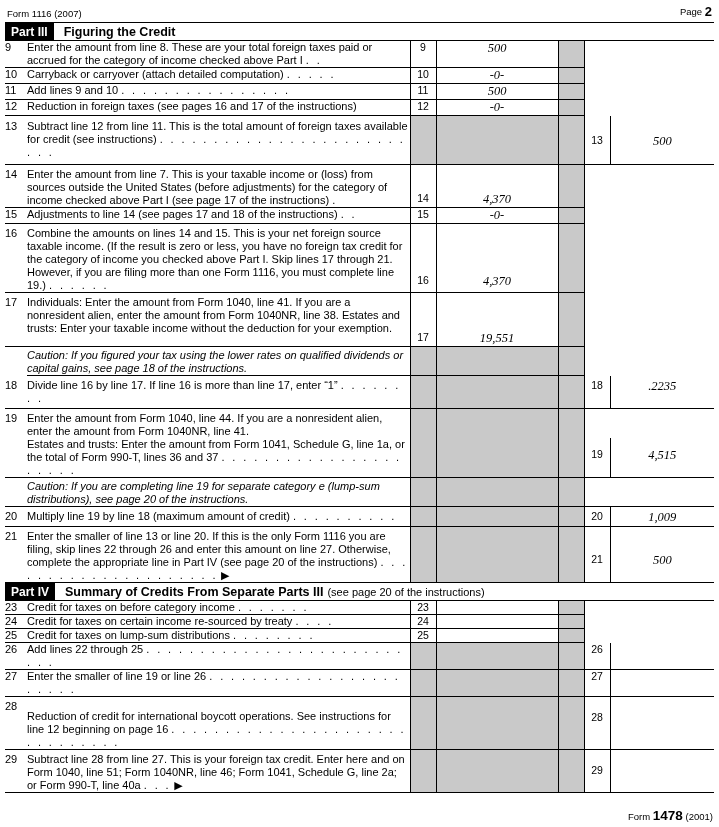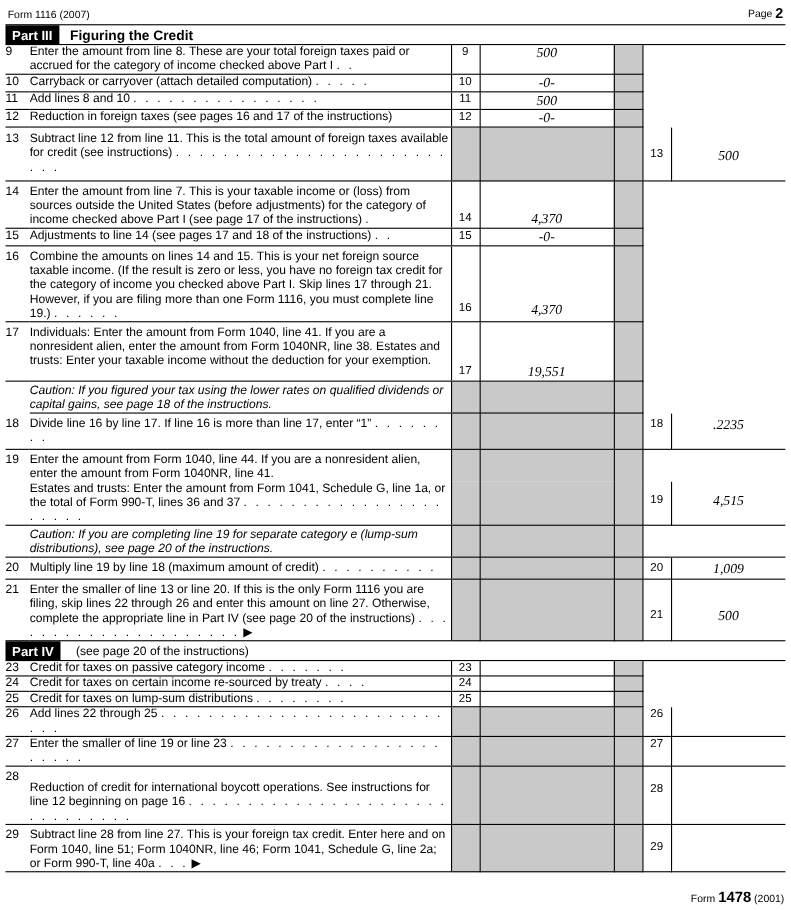--- a/index.html
+++ b/index.html
@@ -97,21 +97,21 @@
       <td class="boxno cellbot">10</td>
       <td class="boxval cellbot">-0-</td>
       <td class="gray cellbot"></td>
       <td class="nb"></td>
       <td class="nb"></td>
     </tr>
 
     <tr>
       <td class="lineno cellbot">11</td>
       <td class="desc cellbot">
-        <span>Add lines 8 and 10</span>
+        <span>Add lines 9 and 10</span>
         <span class="dots">. . . . . . . . . . . . . . . .</span>
       </td>
       <td class="boxno cellbot">11</td>
       <td class="boxval cellbot">500</td>
       <td class="gray cellbot"></td>
       <td class="nb"></td>
       <td class="nb"></td>
     </tr>
 
     <tr>
@@ -276,41 +276,42 @@
       <td class="gray cellbot"></td>
       <td class="boxno cellbot" style="padding-top:26px">21</td>
       <td class="boxval cellbot" style="padding-top:26px;border-right:0">500</td>
     </tr>
   </tbody>
     </table>
 
   <div class="partbar" style="border-top:0">
     <div class="partbox">Part IV</div>
     <div class="parttitle">
+      <span>Summary of Credits From Separate Parts III</span>
       <span class="sub">(see page 20 of the instructions)</span>
     </div>
   </div>
 
   <table class="form">
     <colgroup>
       <col class="c-no">
         <col class="c-txt">
         <col class="c-n1">
         <col class="c-v1">
         <col class="c-gray">
         <col class="c-n2">
         <col class="c-v2">
     </colgroup>
 
     <tbody>
 
     <tr>
       <td class="lineno cellbot">23</td>
       <td class="desc cellbot">
-        <span>Credit for taxes on passive category income</span>
+        <span>Credit for taxes on before category income</span>
         <span class="dots">. . . . . . .</span>
       </td>
       <td class="boxno cellbot">23</td>
       <td class="boxval cellbot"></td>
       <td class="gray cellbot"></td>
       <td class="nb"></td>
       <td class="nb"></td>
     </tr>
 
     <tr>
@@ -348,21 +349,21 @@
       <td class="gray cellbot" style="border-left:1px solid #000"></td>
       <td class="gray cellbot"></td>
       <td class="gray cellbot"></td>
       <td class="boxno cellbot">26</td>
       <td class="boxval cellbot" style="border-right:0"></td>
     </tr>
 
     <tr>
       <td class="lineno cellbot">27</td>
       <td class="desc cellbot">
-        <span>Enter the smaller of line 19 or line 23</span>
+        <span>Enter the smaller of line 19 or line 26</span>
         <span class="dots">. . . . . . . . . . . . . . . . . . . . . . .</span>
       </td>
       <td class="gray cellbot" style="border-left:1px solid #000"></td>
       <td class="gray cellbot"></td>
       <td class="gray cellbot"></td>
       <td class="boxno cellbot">27</td>
       <td class="boxval cellbot" style="border-right:0"></td>
     </tr>
 
     <tr>

